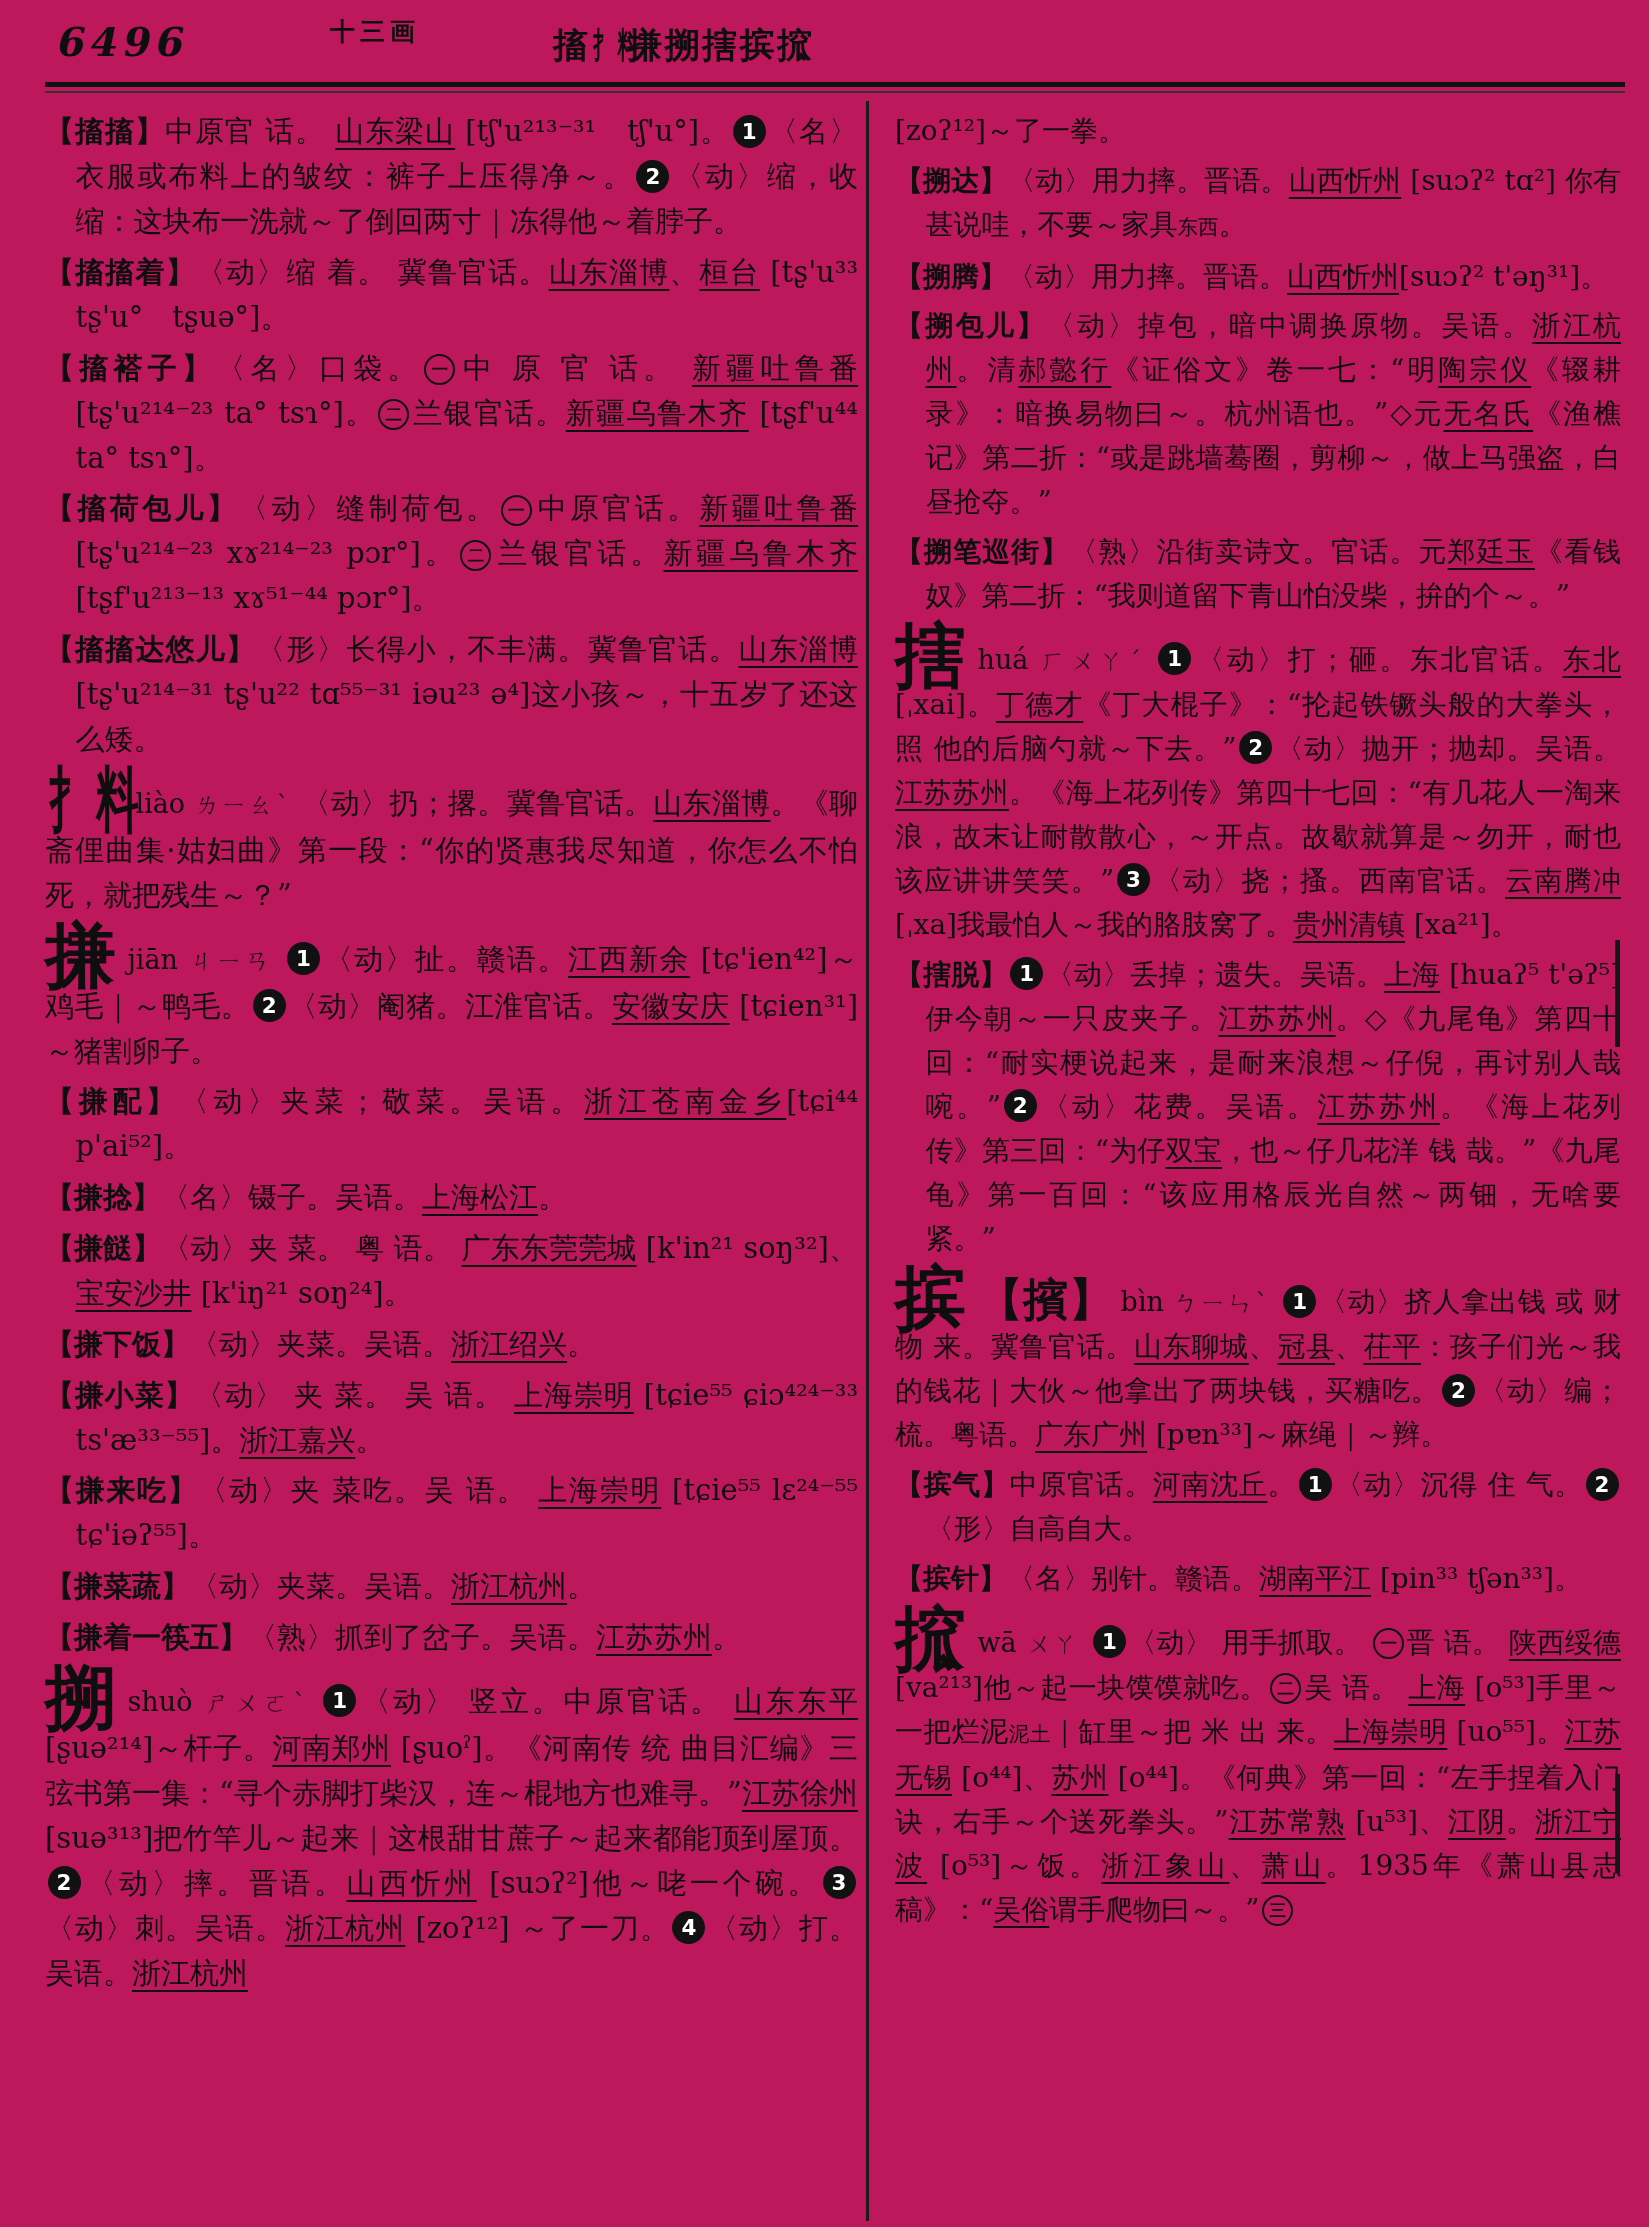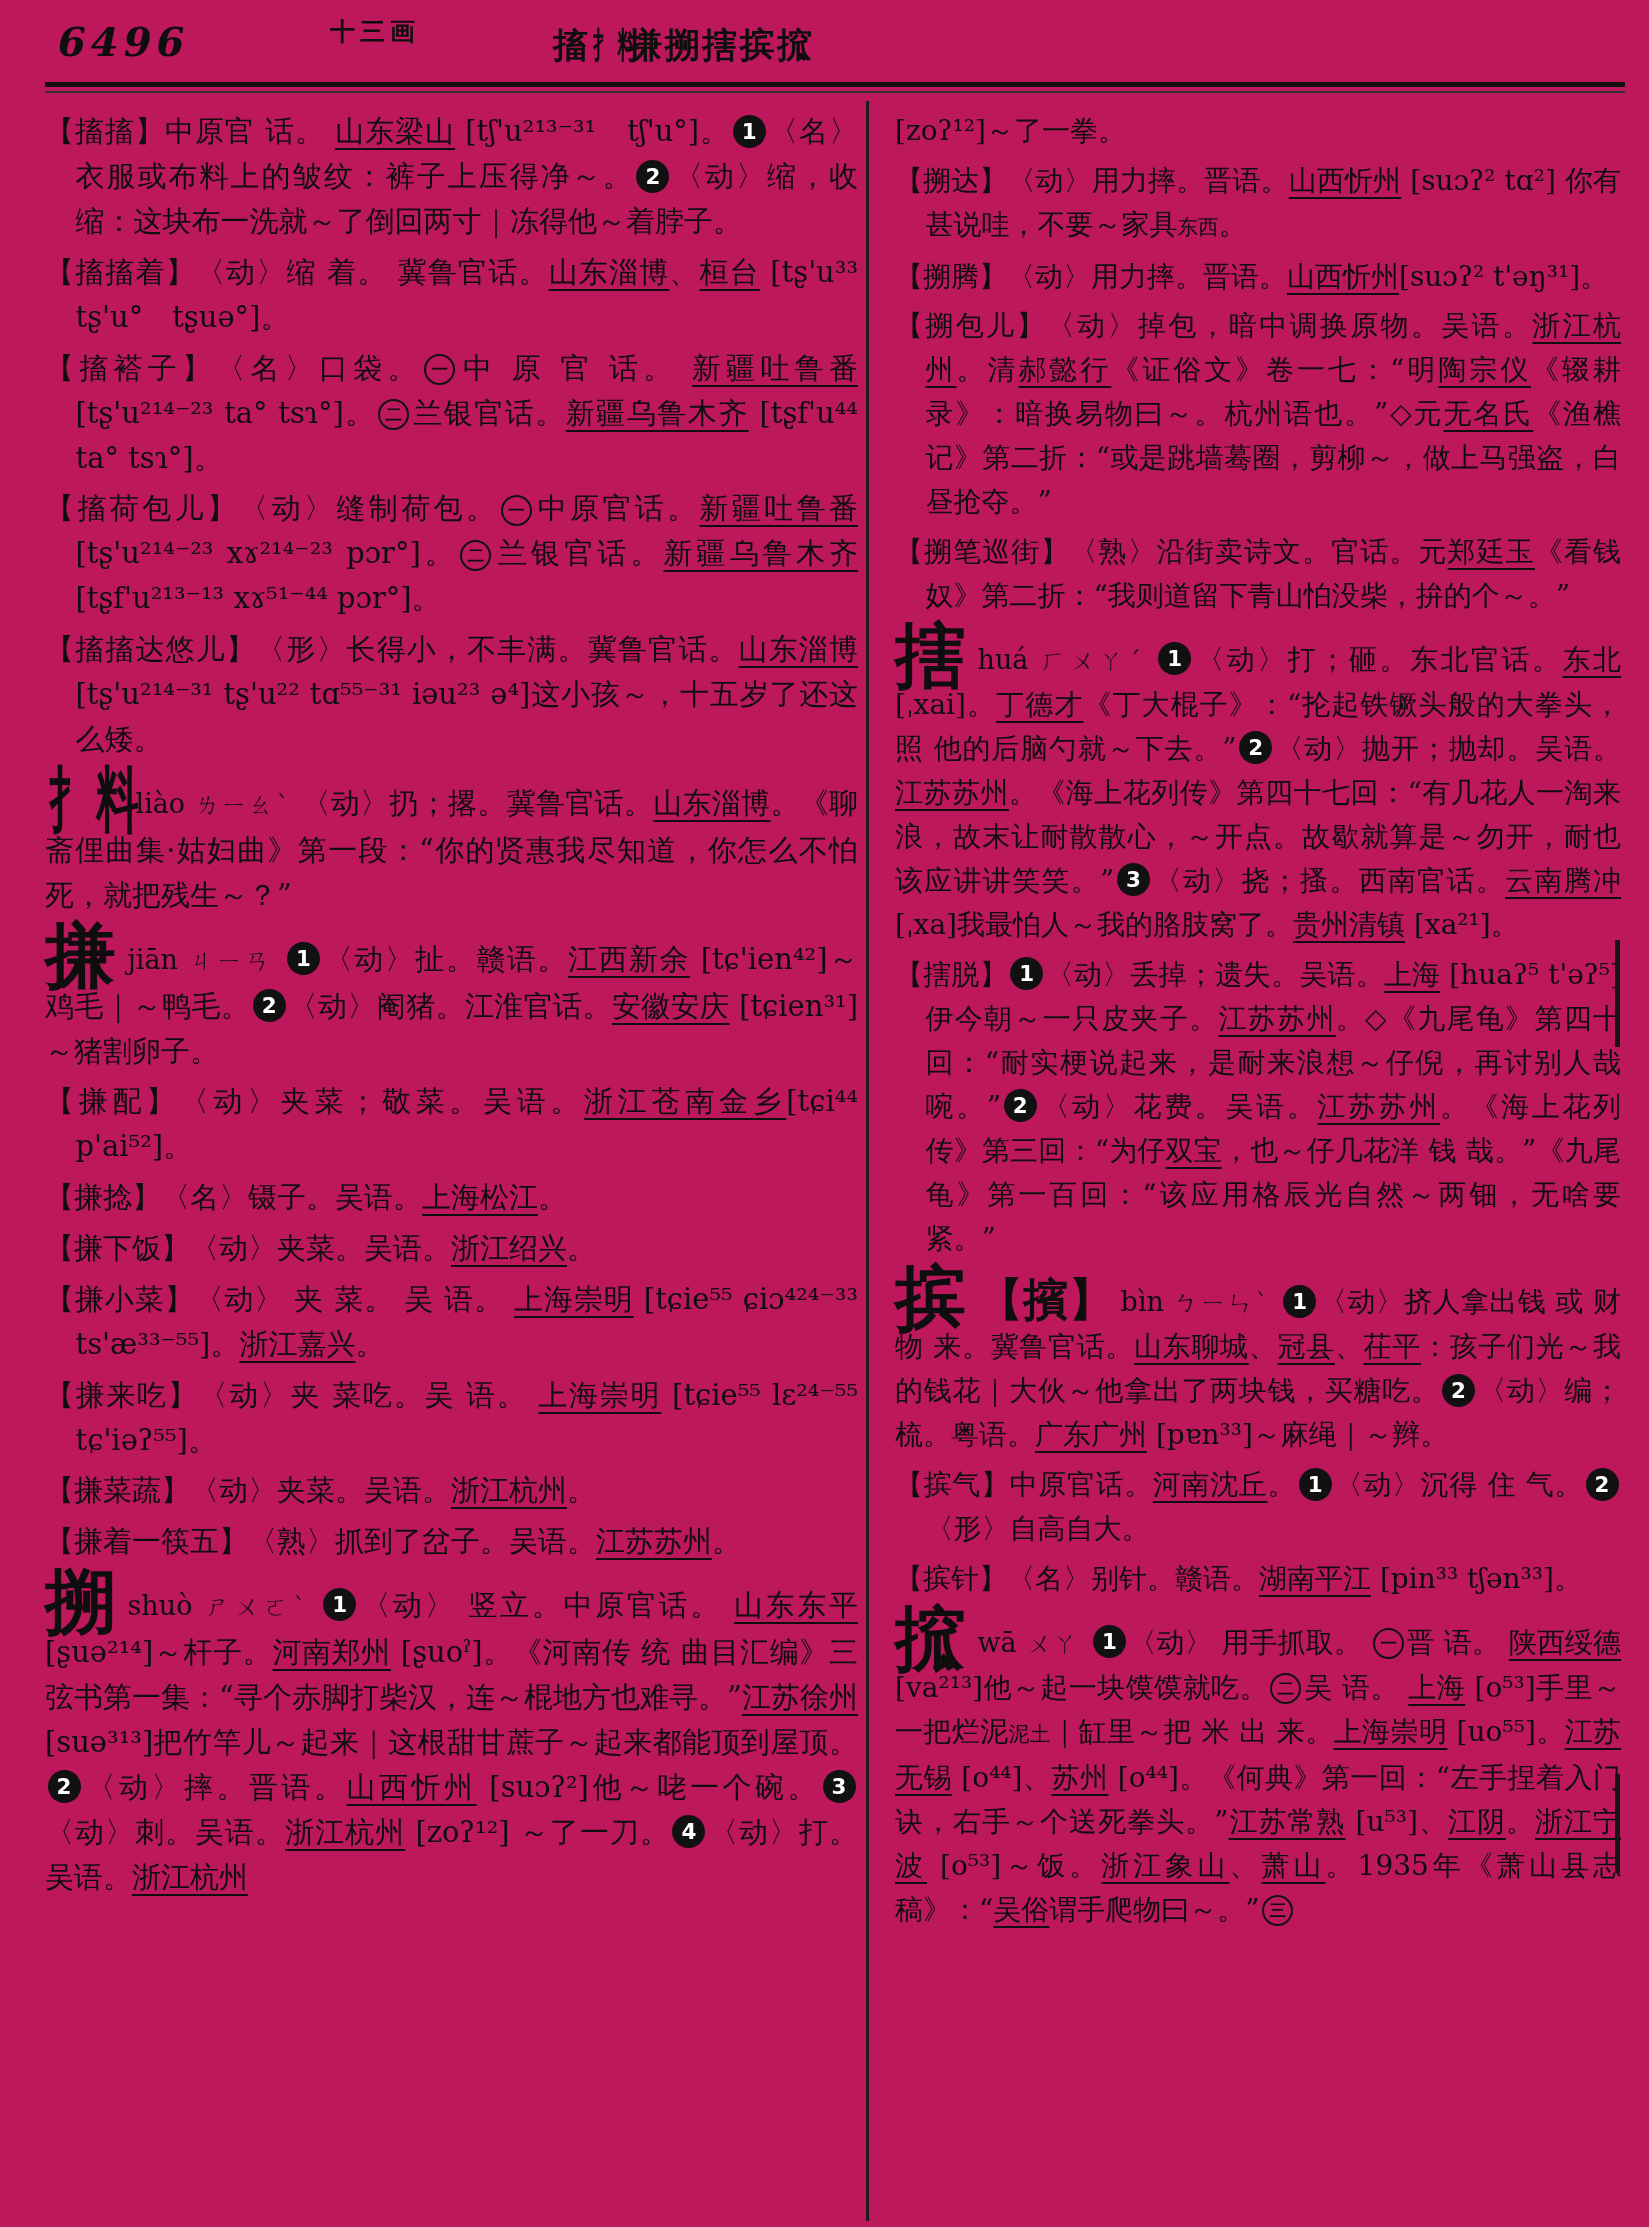--- a/index.html
+++ b/index.html
@@ -15,21 +15,21 @@
   
   .col{position:absolute;top:109px;font-size:29px;line-height:45px;text-align:justify;}
   .col-left{left:45px;width:813px;}
   .col-right{left:895px;width:726px;font-size:28px;line-height:44px;}
   .divider{position:absolute;left:866px;top:101px;width:2.5px;height:2120px;background:#1c1c1c;}
   .artifact{position:absolute;width:5px;background:#151515;}
   
   .entry{margin:0 0 5.8px;}
   .entry.word{padding-left:30.5px;text-indent:-30.5px;}
   .entry.char{margin-top:13.2px;}
-  .hw{font-weight:normal;margin-top:24px;}
+  .hw{font-weight:bold;margin-top:24px;}
   .bigchar{font-size:71px;font-weight:bold;line-height:48px;vertical-align:-11.5px;display:inline-block;margin-right:11.5px;text-indent:0;}
   .bigchar.comp{display:inline-flex;width:79px;overflow:visible;}
   .bigchar.comp span{display:inline-block;transform:scaleX(0.60);transform-origin:center;margin:0 -11.5px;}
   .trad{font-size:45px;font-weight:bold;vertical-align:-3.3px;margin-right:6.6px;}
   .pinyin{font-size:27px;margin-right:10px;font-family:"DejaVu Serif",serif;}
   .zhuyin{font-size:24px;margin-right:10px;letter-spacing:2.5px;}
   .pn{text-decoration:underline;text-decoration-thickness:2.1px;text-underline-offset:6.6px;}
   .gloss{font-size:20.6px;}
   .dot{display:inline-block;width:33px;height:33px;line-height:33px;border-radius:50%;background:#111;color:#fff;
        text-align:center;font-size:21.4px;font-weight:bold;vertical-align:2.5px;margin:0 2.5px;text-indent:0;
@@ -58,20 +58,21 @@
       <p class="entry word"><span class="hw">【搐褡子】</span><span class="body">〈名〉口袋。<span class="circ">一</span>中 原 官 话。 <u class="pn">新疆吐鲁番</u> [tʂ'u²¹⁴⁻²³ ta° tsɿ°]。<span class="circ">二</span>兰银官话。<u class="pn">新疆乌鲁木齐</u> [tʂf'u⁴⁴ ta° tsɿ°]。</span></p>
       <p class="entry word"><span class="hw">【搐荷包儿】</span><span class="body">〈动〉缝制荷包。<span class="circ">一</span>中原官话。<u class="pn">新疆吐鲁番</u> [tʂ'u²¹⁴⁻²³ xɤ²¹⁴⁻²³ pɔr°]。<span class="circ">二</span>兰银官话。<u class="pn">新疆乌鲁木齐</u> [tʂf'u²¹³⁻¹³ xɤ⁵¹⁻⁴⁴ pɔr°]。</span></p>
       <p class="entry word"><span class="hw">【搐搐达悠儿】</span><span class="body">〈形〉长得小，不丰满。冀鲁官话。<u class="pn">山东淄博</u> [tʂ'u²¹⁴⁻³¹ tʂ'u²² tɑ⁵⁵⁻³¹ iəu²³ ə⁴]这小孩～，十五岁了还这么矮。</span></p>
       <p class="entry char"><span class="bigchar comp">
           <span>扌</span>
           <span>料</span>
         </span><span class="pinyin">liào</span><span class="zhuyin">ㄌㄧㄠˋ</span><span class="body">〈动〉扔；撂。冀鲁官话。<u class="pn">山东淄博</u>。《聊斋俚曲集·姑妇曲》第一段：“你的贤惠我尽知道，你怎么不怕死，就把残生～？”</span></p>
       <p class="entry char"><span class="bigchar">搛</span><span class="pinyin">jiān</span><span class="zhuyin">ㄐㄧㄢ</span><span class="body"><span class="dot">1</span>〈动〉扯。赣语。<u class="pn">江西新余</u> [tɕ'ien⁴²]～鸡毛｜～鸭毛。<span class="dot">2</span>〈动〉阉猪。江淮官话。<u class="pn">安徽安庆</u> [tɕien³¹]～猪割卵子。</span></p>
       <p class="entry word"><span class="hw">【搛配】</span><span class="body">〈动〉夹菜；敬菜。吴语。<u class="pn">浙江苍南金乡</u>[tɕi⁴⁴ p'ai⁵²]。</span></p>
       <p class="entry word"><span class="hw">【搛捻】</span><span class="body">〈名〉镊子。吴语。<u class="pn">上海松江</u>。</span></p>
+      <p class="entry word"><span class="hw">【搛餸】</span><span class="body">〈动〉夹 菜。 粤 语。 <u class="pn">广东东莞莞城</u> [k'in²¹ soŋ³²]、<u class="pn">宝安沙井</u> [k'iŋ²¹ soŋ²⁴]。</span></p>
       <p class="entry word"><span class="hw">【搛下饭】</span><span class="body">〈动〉夹菜。吴语。<u class="pn">浙江绍兴</u>。</span></p>
       <p class="entry word"><span class="hw">【搛小菜】</span><span class="body">〈动〉 夹 菜。 吴 语。 <u class="pn">上海崇明</u> [tɕie⁵⁵ ɕiɔ⁴²⁴⁻³³ ts'æ³³⁻⁵⁵]。<u class="pn">浙江嘉兴</u>。</span></p>
       <p class="entry word"><span class="hw">【搛来吃】</span><span class="body">〈动〉夹 菜吃。吴 语。 <u class="pn">上海崇明</u> [tɕie⁵⁵ lɛ²⁴⁻⁵⁵ tɕ'iəʔ⁵⁵]。</span></p>
       <p class="entry word"><span class="hw">【搛菜蔬】</span><span class="body">〈动〉夹菜。吴语。<u class="pn">浙江杭州</u>。</span></p>
       <p class="entry word"><span class="hw">【搛着一筷五】</span><span class="body">〈熟〉抓到了岔子。吴语。<u class="pn">江苏苏州</u>。</span></p>
       <p class="entry char"><span class="bigchar">搠</span><span class="pinyin">shuò</span><span class="zhuyin">ㄕㄨㄛˋ</span><span class="body"><span class="dot">1</span>〈动〉 竖立。中原官话。 <u class="pn">山东东平</u> [ʂuə²¹⁴]～杆子。<u class="pn">河南郑州</u> [ʂuoˀ]。《河南传 统 曲目汇编》三弦书第一集：“寻个赤脚打柴汉，连～棍地方也难寻。”<u class="pn">江苏徐州</u> [suə³¹³]把竹竿儿～起来｜这根甜甘蔗子～起来都能顶到屋顶。<span class="dot">2</span>〈动〉摔。晋语。<u class="pn">山西忻州</u> [suɔʔ²]他～咾一个碗。<span class="dot">3</span>〈动〉刺。吴语。<u class="pn">浙江杭州</u> [zoʔ¹²] ～了一刀。<span class="dot">4</span>〈动〉打。吴语。<u class="pn">浙江杭州</u></span></p>
     </div>
   <div class="col col-right">
       <p class="entry cont"><span class="body">[zoʔ¹²]～了一拳。</span></p>
       <p class="entry word"><span class="hw">【搠达】</span><span class="body">〈动〉用力摔。晋语。<u class="pn">山西忻州</u> [suɔʔ² tɑ²] 你有甚说哇，不要～家具<span class="gloss">东西</span>。</span></p>

